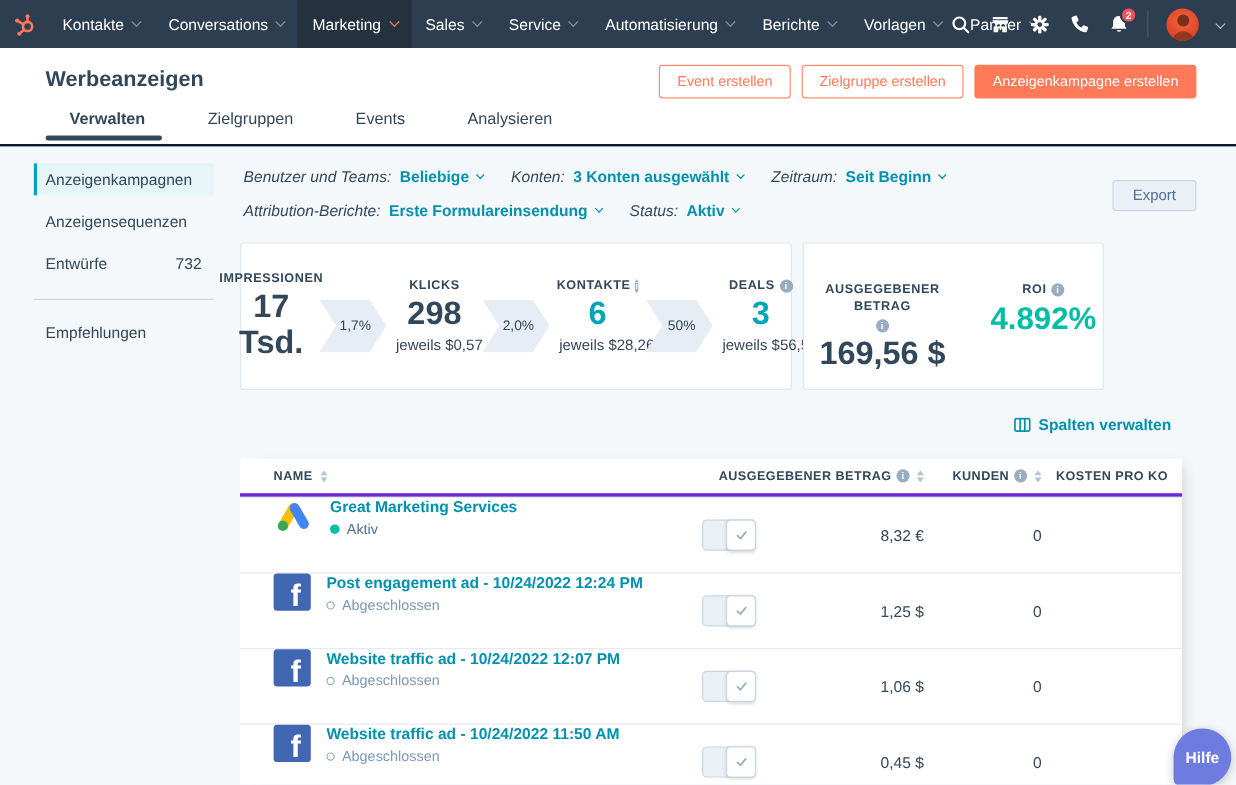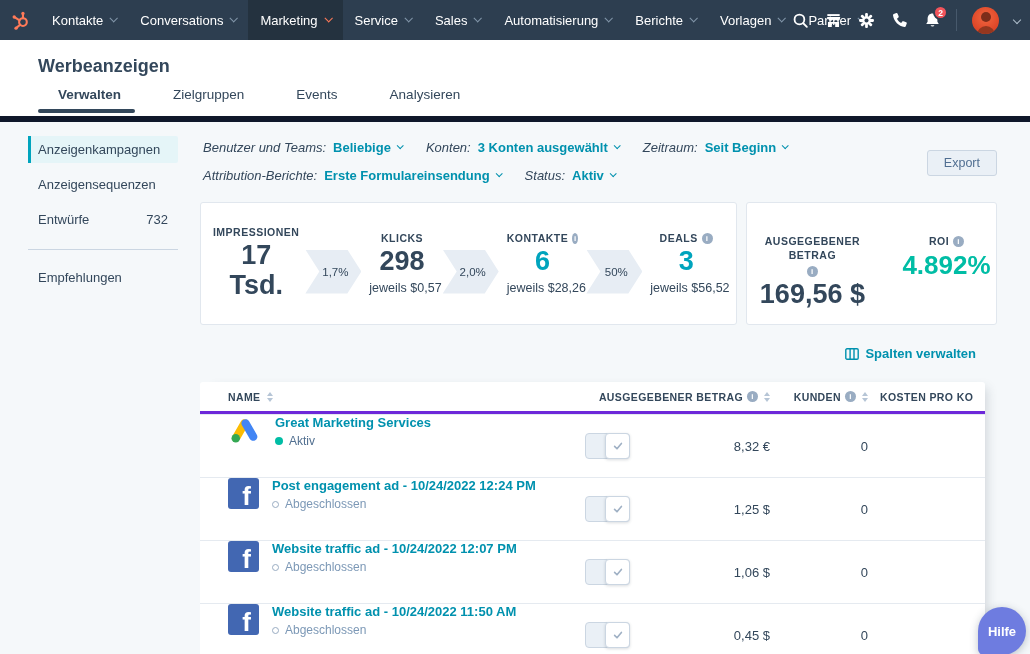--- a/index.html
+++ b/index.html
@@ -18,21 +18,21 @@
   .nav-right { position:absolute; right:10px; top:0; height:40px; display:flex; align-items:center; gap:15px; }
   .nav-icon { width:18px; height:18px; display:flex; align-items:center; justify-content:center; cursor:pointer; position:relative; }
   .badge { position:absolute; top:-6px; right:-7px; min-width:15px; height:15px; border-radius:8px; background:#f2545b; border:2px solid #2d3e50; color:#fff; font-size:8.5px; font-weight:bold; display:flex; align-items:center; justify-content:center; padding:0 2px; }
   .nav-divider { width:1px; height:22px; background:#47596c; }
   .avatar { width:27px; height:27px; border-radius:50%; background:radial-gradient(circle at 50% 38%, #f2663f 0%, #dd4527 70%); position:relative; overflow:hidden; cursor:pointer; }
   .avatar::before { content:""; position:absolute; top:5px; left:8.5px; width:10px; height:10px; border-radius:50%; background:#7e2d1a; }
   .avatar::after { content:""; position:absolute; bottom:-3px; left:4.5px; width:18px; height:11px; border-radius:9px 9px 0 0; background:#94371f; }
   .avatar-caret { width:6px; height:6px; border-right:1.6px solid #aebecb; border-bottom:1.6px solid #aebecb; transform:rotate(45deg); }
 
   
-  .page-header { position:absolute; top:40px; left:0; width:1030px; height:82px; background:#ffffff; border-bottom:6px solid #0f172a; z-index:10; }
+  .page-header { position:absolute; top:40px; left:0; width:1030px; height:82px; background:#ffffff; border-bottom:2px solid #0f172a; z-index:10; }
   .page-title { position:absolute; left:38px; top:16px; font-size:18px; font-weight:700; color:#33475b; }
   .header-buttons { position:absolute; right:33px; top:14px; display:flex; gap:9px; }
   .btn { font-size:12px; font-weight:500; border-radius:3px; padding:6px 14px; cursor:pointer; font-family:"Liberation Sans",sans-serif; }
   .btn-outline { background:#fff; border:1px solid #ff8f73; color:#ff7a59; }
   .btn-solid { background:#ff7a59; border:1px solid #ff7a59; color:#fff; }
   .tabs { position:absolute; left:58px; bottom:0; display:flex; }
   .tab { position:relative; font-size:13.5px; color:#33475b; padding-bottom:14px; margin-right:52px; cursor:pointer; }
   .tab.active { font-weight:700; }
   .tab.active::after { content:""; position:absolute; left:-20px; right:-14px; bottom:3px; height:4px; border-radius:2px; background:#33475b; }
 
@@ -48,21 +48,21 @@
   .filter-row { display:flex; align-items:center; margin-bottom:13px; }
   .f-label { font-size:13px; color:#33475b; margin-right:7px; white-space:nowrap;font-style:italic; }
   .f-group { display:flex; align-items:center; margin-right:24px; }
   .dd { display:flex; align-items:center; font-size:13px; font-weight:600; color:#0091ae; cursor:pointer; white-space:nowrap; }
   .dd .dd-caret { width:5px; height:5px; border-right:1.5px solid #0091ae; border-bottom:1.5px solid #0091ae; transform:rotate(45deg) translateY(-1px); margin-left:6px; margin-top:-2px; }
   .export-btn { position:absolute; right:33px; top:150px; background:#eaf0f6; border:1px solid #cbd6e2; border-radius:3px; color:#506e91; font-size:12.5px; padding:5px 16px; cursor:pointer; }
 
   
   .cards { position:absolute; left:200px; top:202px; width:797px; display:flex; gap:9px; }
   .card { background:#fff; border:1px solid #e1e7ee; border-radius:3px; height:123px; }
-  .card.funnel { width:537px; display:flex; align-items:center; justify-content:center; gap:8px; padding:0 14px; }
+  .card.funnel { width:460px; display:flex; align-items:center; justify-content:center; gap:8px; padding:0 14px; }
   .card.spend { width:251px; display:flex; align-items:flex-start; justify-content:center; gap:30px; padding-top:31px; }
   .stat { text-align:center; min-width:64px; }
   .stat-label { font-size:10.5px; font-weight:700; letter-spacing:.5px; color:#33475b; display:flex; align-items:center; justify-content:center; gap:4px; }
   .stat-value { font-size:27px; font-weight:600; color:#33475b; margin-top:3px; line-height:1.1; }
   .stat-value.teal { color:#00a4bd; font-weight:700; }
   .stat-sub { font-size:12.5px; color:#33475b; margin-top:4px; white-space:nowrap; }
   .info-icon { width:11px; height:11px; border-radius:50%; background:#99acc2; color:#fff; font-size:8px; font-weight:700; line-height:11px; text-align:center; display:inline-block; font-style:normal; }
   .funnel-arrow { width:56px; height:44px; background:#e7edf4; clip-path:polygon(0 0, calc(100% - 14px) 0, 100% 50%, calc(100% - 14px) 100%, 0 100%, 14px 50%); display:flex; align-items:center; justify-content:center; margin-top:16px; flex:0 0 auto; }
   .funnel-arrow span { font-size:11.5px; color:#33475b; padding-left:4px; }
   .spend-col { text-align:center; max-width:120px; }
@@ -136,25 +136,25 @@
         </div>
       <div class="nav-item">
           <span>Conversations</span>
           <span class="caret"></span>
         </div>
       <div class="nav-item active">
           <span>Marketing</span>
           <span class="caret"></span>
         </div>
       <div class="nav-item">
+          <span>Sales</span>
+          <span class="caret"></span>
+        </div>
+      <div class="nav-item">
           <span>Service</span>
-          <span class="caret"></span>
-        </div>
-      <div class="nav-item">
-          <span>Sales</span>
           <span class="caret"></span>
         </div>
       <div class="nav-item">
           <span>Automatisierung</span>
           <span class="caret"></span>
         </div>
       <div class="nav-item">
           <span>Berichte</span>
           <span class="caret"></span>
         </div>
@@ -206,20 +206,25 @@
         <span class="badge">2</span>
       </div>
       <div class="nav-divider"></div>
       <div class="avatar"></div>
       <span class="avatar-caret"></span>
     </div>
   </div>
 
   <div class="page-header">
     <div class="page-title">Werbeanzeigen</div>
+    <div class="header-buttons">
+      <button class="btn btn-outline">Event erstellen</button>
+      <button class="btn btn-outline">Zielgruppe erstellen</button>
+      <button class="btn btn-solid">Anzeigenkampagne erstellen</button>
+    </div>
     <div class="tabs">
       <div class="tab active">Verwalten</div>
       <div class="tab">Zielgruppen</div>
       <div class="tab">Events</div>
       <div class="tab">Analysieren</div>
     </div>
   </div>
 
   <div class="sidebar">
     <div class="side-item active">

